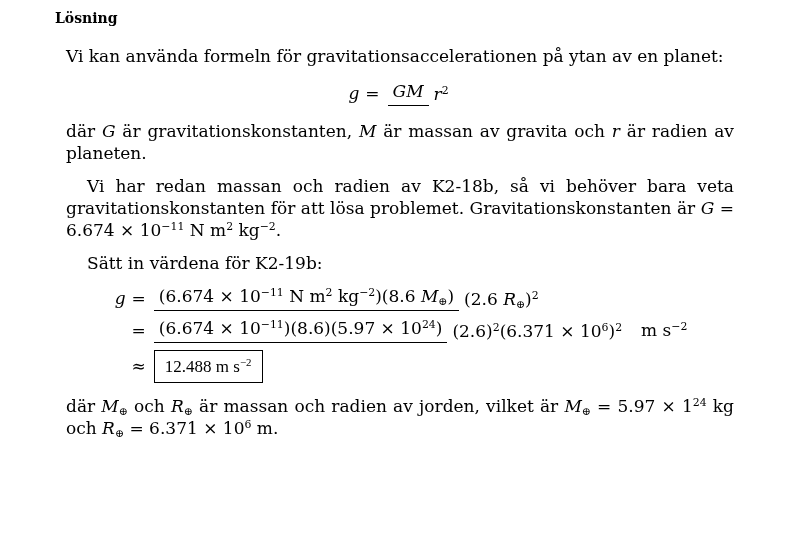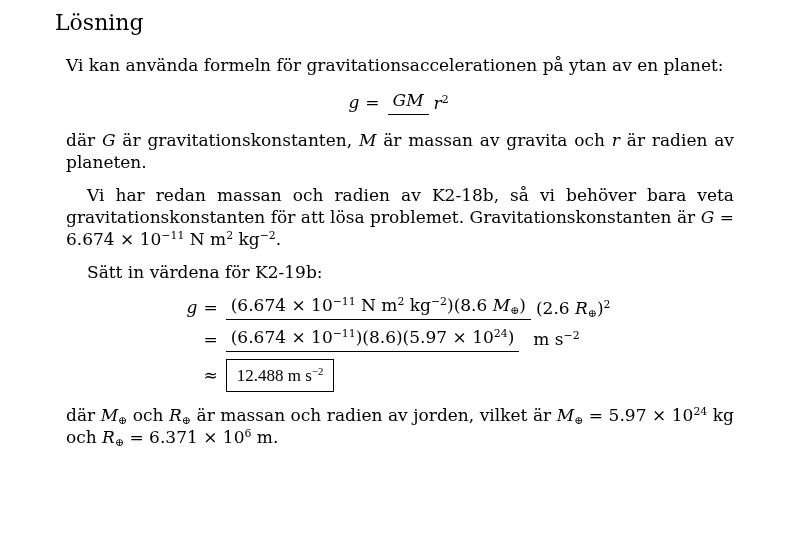--- a/index.html
+++ b/index.html
@@ -3,21 +3,21 @@
 <meta charset="utf-8">
 <style>
   * { box-sizing: border-box; }
   html, body { background: #ffffff; }
   body {
     width: 800px; height: 560px; margin: 0; overflow: hidden;
     font-family: "DejaVu Serif", "Liberation Serif", serif;
     color: #000000;
   }
   .doc { padding: 10px 55px 0 55px; font-size: 17px; }
-  .heading { font-size: 22px; font-weight: 400; margin: 0 0 19px 0; }
+  .heading { font-size: 14px; font-weight: 700; margin: 0 0 19px 0; }
   p.para { margin: 11px; line-height: 22px; text-align: justify; hyphens: manual; }
   .indent { text-indent: 21px; }
   .mi { font-style: italic; }
   sup, sub { font-size: 64%; line-height: 0; }
   sup { vertical-align: 0.55em; }
   sub { vertical-align: -0.25em; }
   .eqblock { width: fit-content; margin: 12px auto; }
   .eqrow { display: flex; align-items: center; margin: 7px 0; line-height: 21px; }
   .eqlhs { min-width: 13px; text-align: right; }
   .eqrel { padding: 0 8px 0 6px; }
@@ -61,27 +61,28 @@
         <span class="num"><span>(6.674 × 10</span><sup>−11</sup><span> N m</span><sup>2</sup><span> kg</span><sup>−2</sup><span>)(8.6 </span><span class="mi">M</span><sub>⊕</sub><span>)</span></span>
         <span class="den"><span>(2.6 </span><span class="mi">R</span><sub>⊕</sub><span>)</span><sup>2</sup></span>
       </span>
     </div>
 
     <div class="eqrow">
       <span class="eqlhs"></span>
       <span class="eqrel">=</span>
       <span class="frac">
         <span class="num"><span>(6.674 × 10</span><sup>−11</sup><span>)(8.6)(5.97 × 10</span><sup>24</sup><span>)</span></span>
+        <span class="den"><span>(2.6)</span><sup>2</sup><span>(6.371 × 10</span><sup>6</sup><span>)</span><sup>2</sup></span>
       </span>
       <span class="unit"><span>m s</span><sup>−2</sup></span>
     </div>
 
     <div class="eqrow">
       <span class="eqlhs"></span>
       <span class="eqrel">≈</span>
       <span class="resbox"><span>12.488 m s</span><sup>−2</sup></span>
     </div>
 
   </div>
 
-  <p class="para mt"><span>där </span><span class="mi">M</span><sub>⊕</sub><span> och </span><span class="mi">R</span><sub>⊕</sub><span> är massan och radien av jorden, vilket är </span><span class="mi">M</span><sub>⊕</sub><span> = 5.97 × 10</span><sup>24</sup><span> kg och </span><span class="mi">R</span><sub>⊕</sub><span> = 6.371 × 10</span><sup>6</sup><span> m.</span></p>
+  <p class="para mt"><span>där </span><span class="mi">M</span><sub>⊕</sub><span> och </span><span class="mi">R</span><sub>⊕</sub><span> är massan och radien av jorden, vilket är </span><span class="mi">M</span><sub>⊕</sub><span> = 5.97 × 1</span><sup>24</sup><span> kg och </span><span class="mi">R</span><sub>⊕</sub><span> = 6.371 × 10</span><sup>6</sup><span> m.</span></p>
 
 </div>
 
 </body></html>

